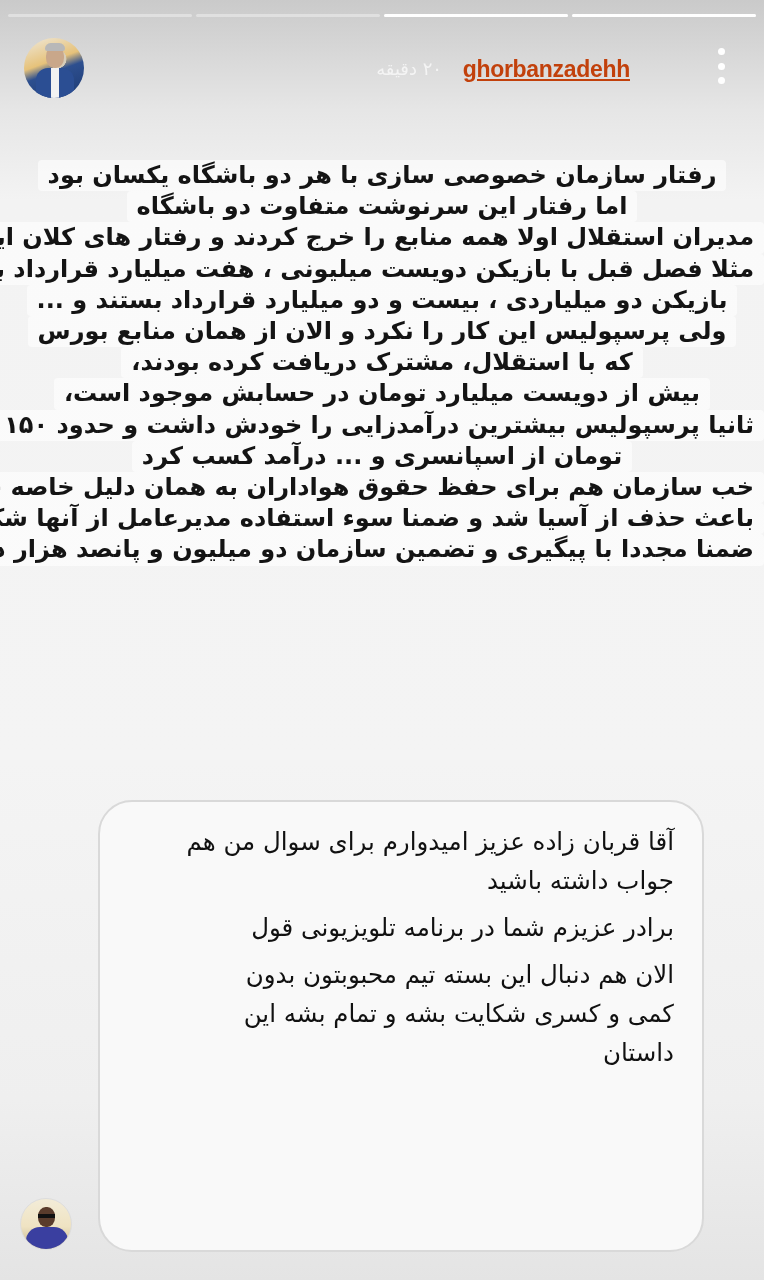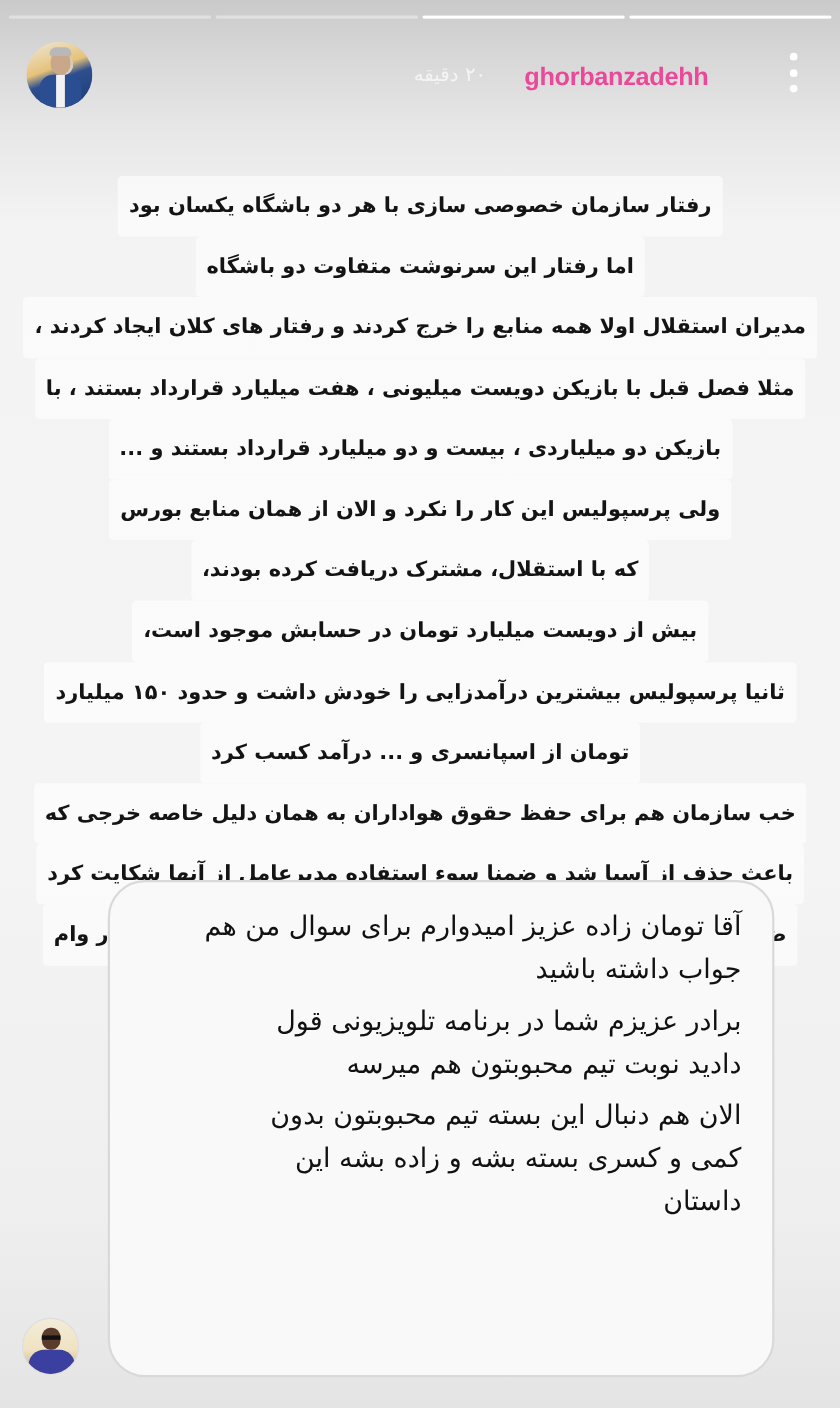--- a/index.html
+++ b/index.html
@@ -27,43 +27,44 @@
   .avatar-top .head {
     position: absolute; left: 22px; top: 8px; width: 18px; height: 22px; border-radius: 45%;
     background: #c9a78a;
   }
   .avatar-top .hair { position: absolute; left: 21px; top: 5px; width: 20px; height: 8px; border-radius: 10px 10px 4px 4px; background: #b8b8b8; }
   .avatar-top .suit {
     position: absolute; left: 12px; top: 30px; width: 38px; height: 34px; border-radius: 12px 12px 0 0; background: #2b4e93;
   }
   .avatar-top .shirt { position: absolute; left: 27px; top: 30px; width: 8px; height: 30px; background: #f2f2f2; }
   .username {
-    position: absolute; right: 120px; top: 20px;
-    color: #ec4899; font-family: "Liberation Sans", sans-serif; font-weight: bold; font-size: 23px;
+    position: absolute; right: 134px; top: 20px;
+    color: #c2410c; font-family: "Liberation Sans", sans-serif; font-weight: bold; font-size: 23px;
     letter-spacing: -0.3px;
+    text-decoration: underline;
   }
   .timeago {
     position: absolute; right: 322px; top: 22px;
     color: #f4f4f4; font-size: 18px; direction: rtl;
   }
   .more-icon {
     position: absolute; right: 38px; top: 12px; width: 10px; height: 36px;
     display: flex; flex-direction: column; justify-content: space-between; align-items: center;
   }
   .more-icon span { width: 7px; height: 7px; border-radius: 50%; background: #ffffff; }
 
   .post {
     position: absolute; top: 160px; left: 0; right: 0;
     direction: rtl; text-align: center;
     font-family: "DejaVu Sans", sans-serif;
     color: #141414;
   }
   .post .line {
-    display: block; margin: 12px auto;
-    font-size: 19px; line-height: 31.2px; font-weight: bold;
+    display: block; margin: 0 auto;
+    font-size: 24px; line-height: 31.2px; font-weight: bold;
     white-space: nowrap; letter-spacing: -0.6px;
   }
   .post .block { background: rgba(255,255,255,0.6); border-radius: 4px; display: table; margin: 0 auto; padding: 0 10px; }
 
   .question {
     position: absolute; left: 98px; top: 800px; width: 606px; height: 452px;
     background: #f9f9f9; border: 2px solid #d9d9d9; border-radius: 34px;
     direction: rtl; text-align: right;
     padding: 20px 28px 0 28px;
     color: #111111;
@@ -153,30 +154,29 @@
     <div class="block">
       <span class="line">باعث حذف از آسیا شد و ضمنا سوء استفاده مدیرعامل از آنها شکایت کرد</span>
     </div>
     <div class="block">
       <span class="line">ضمنا مجددا با پیگیری و تضمین سازمان دو میلیون و پانصد هزار دلار وام</span>
     </div>
   </div>
 
 <div class="question" id="question">
     <div class="para">
-      <span class="qline">آقا تومان زاده عزیز امیدوارم برای سوال من هم</span>
+      <span class="qline">آقا قربان زاده عزیز امیدوارم برای سوال من هم</span>
       <span class="qline">جواب داشته باشید</span>
     </div>
     <div class="para">
       <span class="qline">برادر عزیزم شما در برنامه تلویزیونی قول</span>
-      <span class="qline">دادید نوبت تیم محبوبتون هم میرسه</span>
     </div>
     <div class="para">
       <span class="qline">الان هم دنبال این بسته تیم محبوبتون بدون</span>
-      <span class="qline">کمی و کسری بسته بشه و زاده بشه این</span>
+      <span class="qline">کمی و کسری شکایت بشه و تمام بشه این</span>
       <span class="qline">داستان</span>
     </div>
   </div>
 
 <div class="avatar-bottom">
   <div class="body"></div>
   <div class="head"></div>
   <div class="glasses"></div>
 </div>
 

